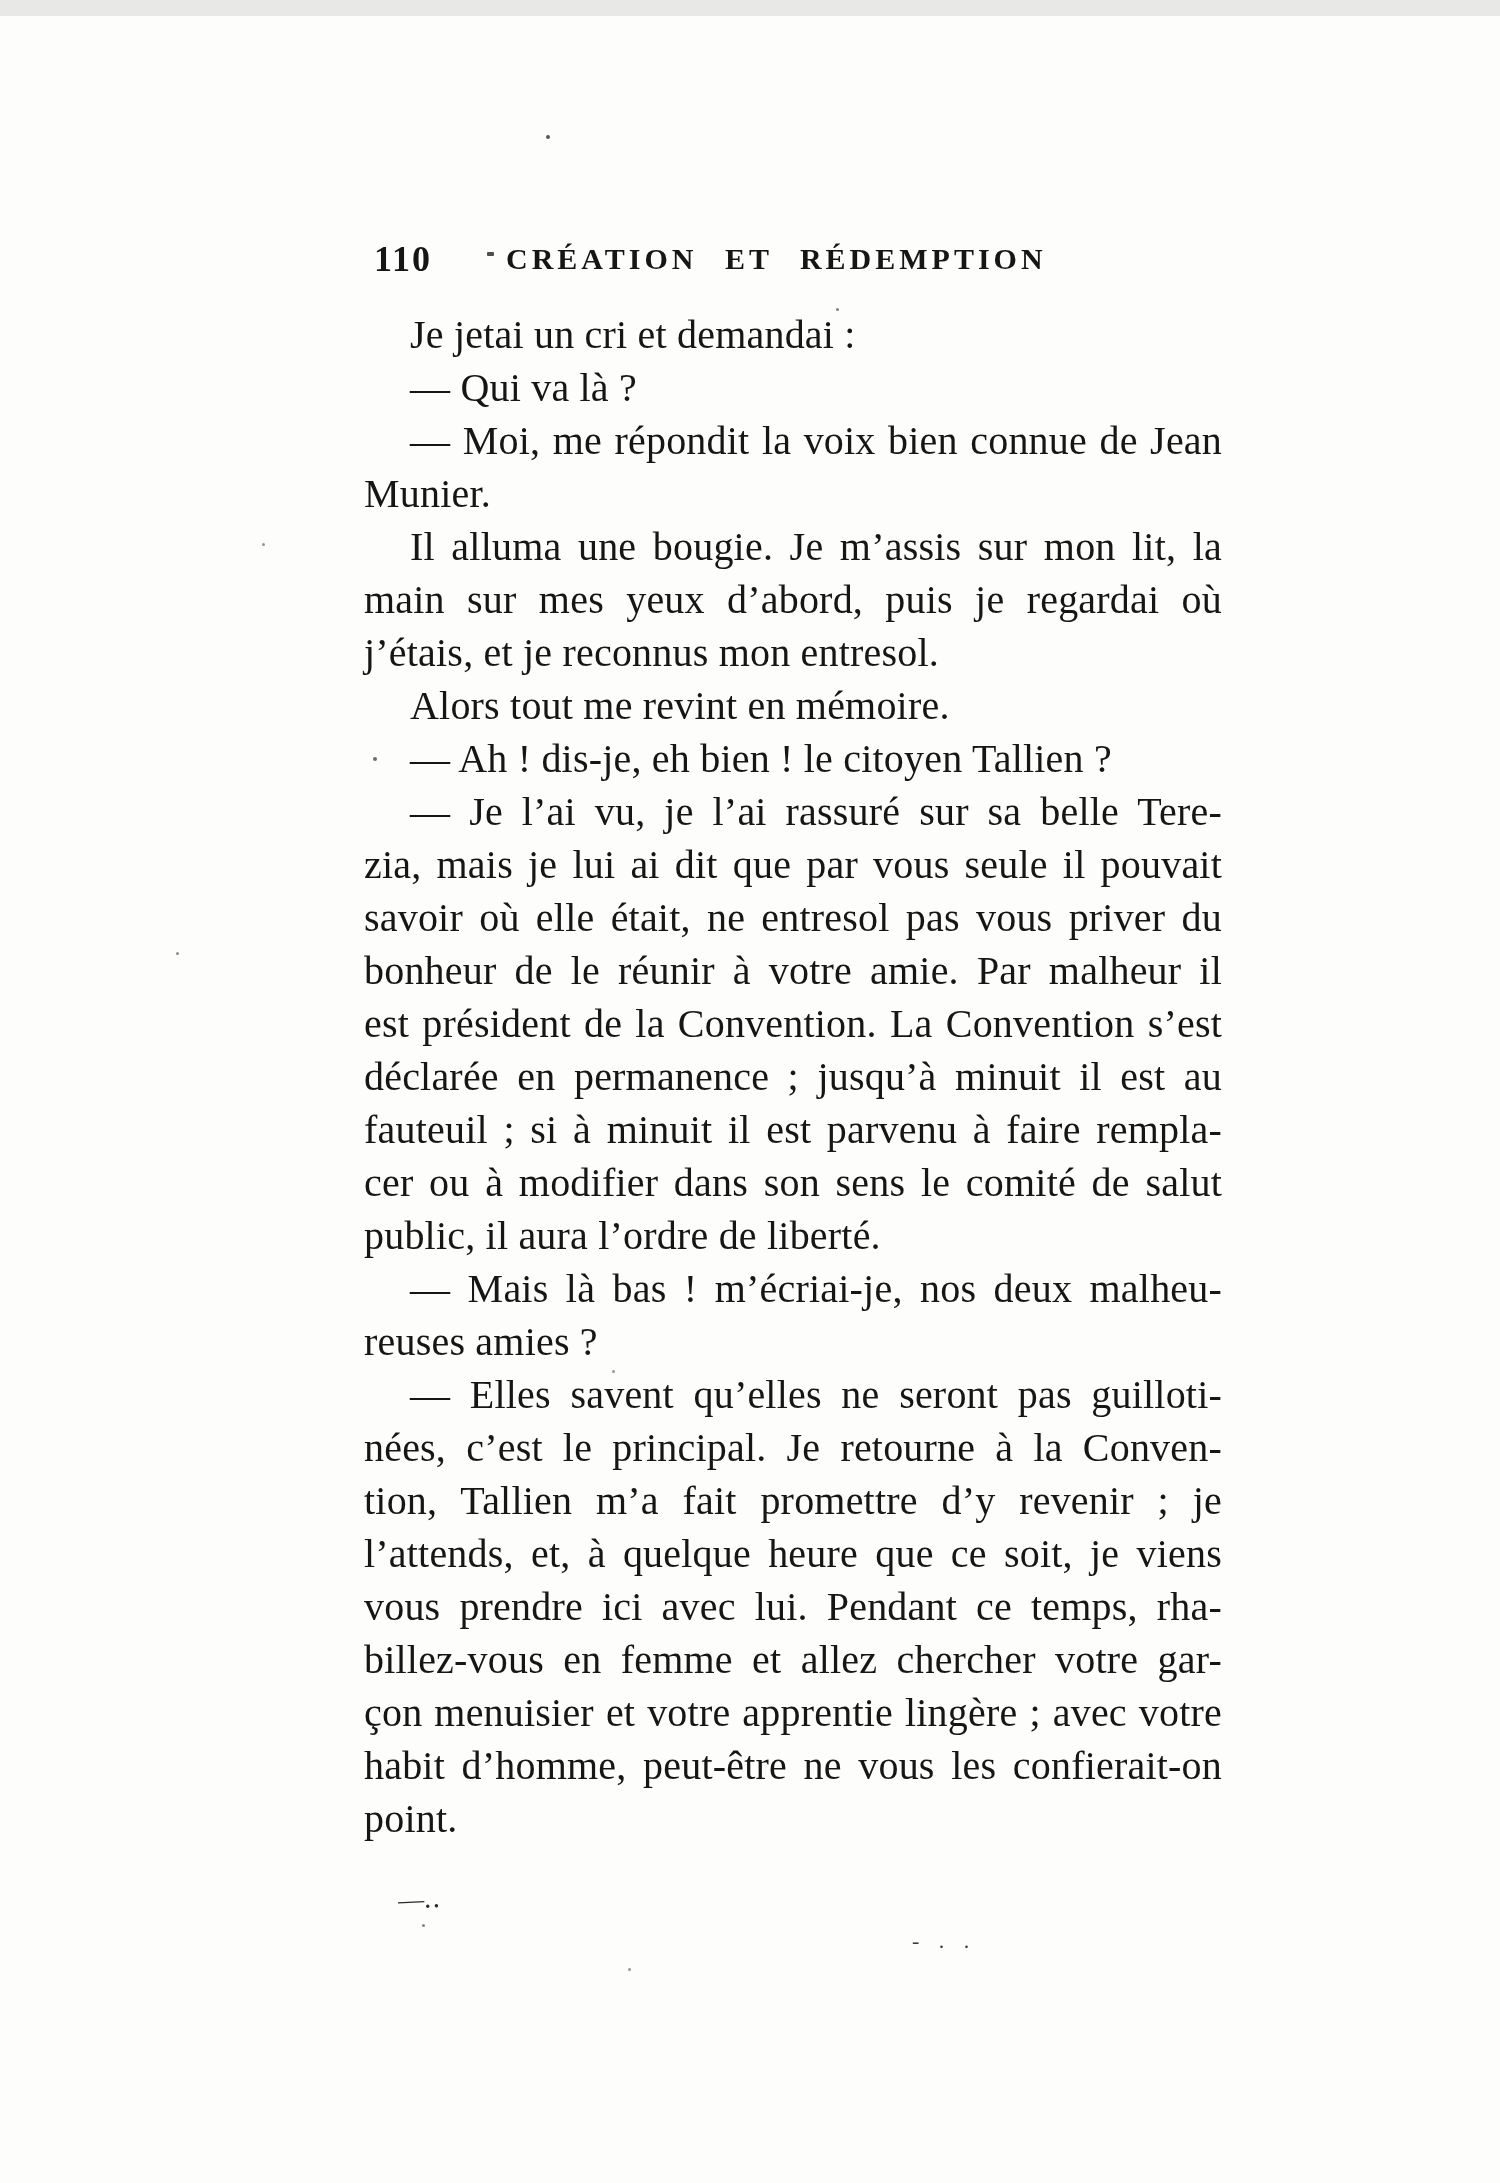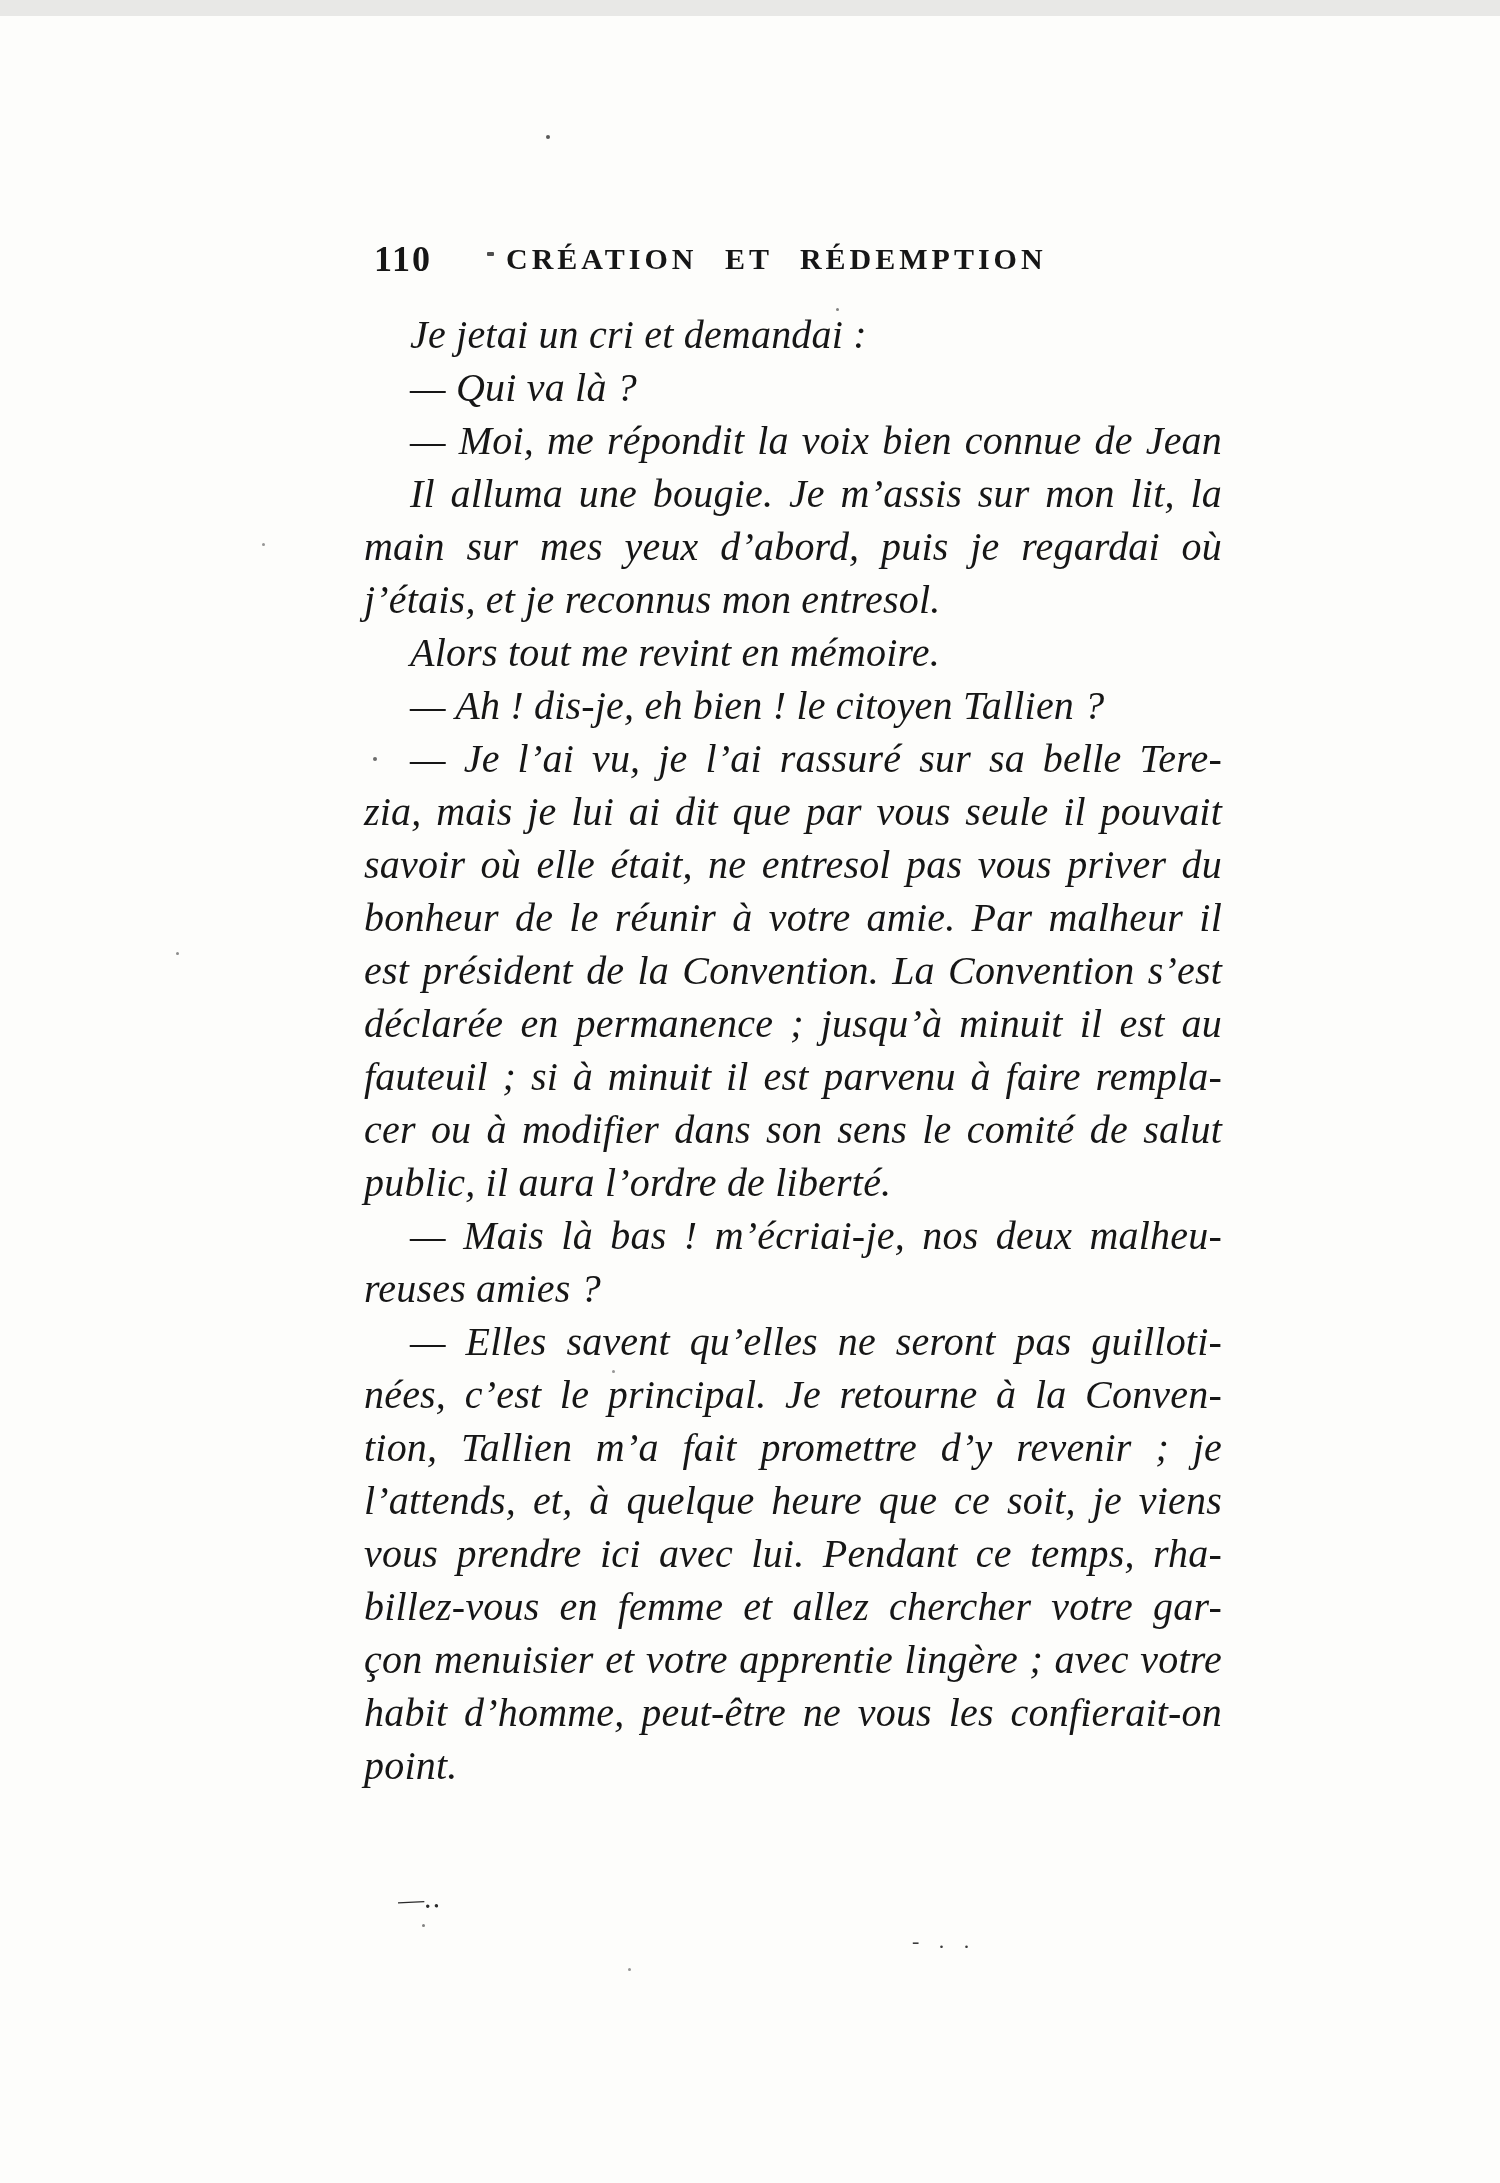--- a/index.html
+++ b/index.html
@@ -46,21 +46,20 @@
   }
   
   .text-block {
     position: absolute;
     left: 364px;
     top: 292px;
     width: 858px;
     font-size: 40px;
     line-height: 53px;
     letter-spacing: 0.2px;
-    font-style: italic;
   }
   .line {
     white-space: normal;
     text-align: left;
   }
   .line.just {
     text-align: justify;
     text-align-last: justify;
   }
   .line.indent {
@@ -111,20 +110,21 @@
   <div class="running-head">
     <span class="page-number">110</span>
     <span class="running-title">CRÉATION ET RÉDEMPTION</span>
   </div>
 
   <div class="text-block">
 
   <div class="line indent">Je jetai un cri et demandai :</div>
       <div class="line indent">— Qui va là ?</div>
       <div class="line indent just">— Moi, me répondit la voix bien connue de Jean</div>
+      <div class="line">Munier.</div>
       <div class="line indent just">Il alluma une bougie. Je m’assis sur mon lit, la</div>
       <div class="line just">main sur mes yeux d’abord, puis je regardai où</div>
       <div class="line">j’étais, et je reconnus mon entresol.</div>
       <div class="line indent">Alors tout me revint en mémoire.</div>
       <div class="line indent">— Ah ! dis-je, eh bien ! le citoyen Tallien ?</div>
       <div class="line indent just">— Je l’ai vu, je l’ai rassuré sur sa belle Tere-</div>
       <div class="line just">zia, mais je lui ai dit que par vous seule il pouvait</div>
       <div class="line just">savoir où elle était, ne entresol pas vous priver du</div>
       <div class="line just">bonheur de le réunir à votre amie. Par malheur il</div>
       <div class="line just">est président de la Convention. La Convention s’est</div>

